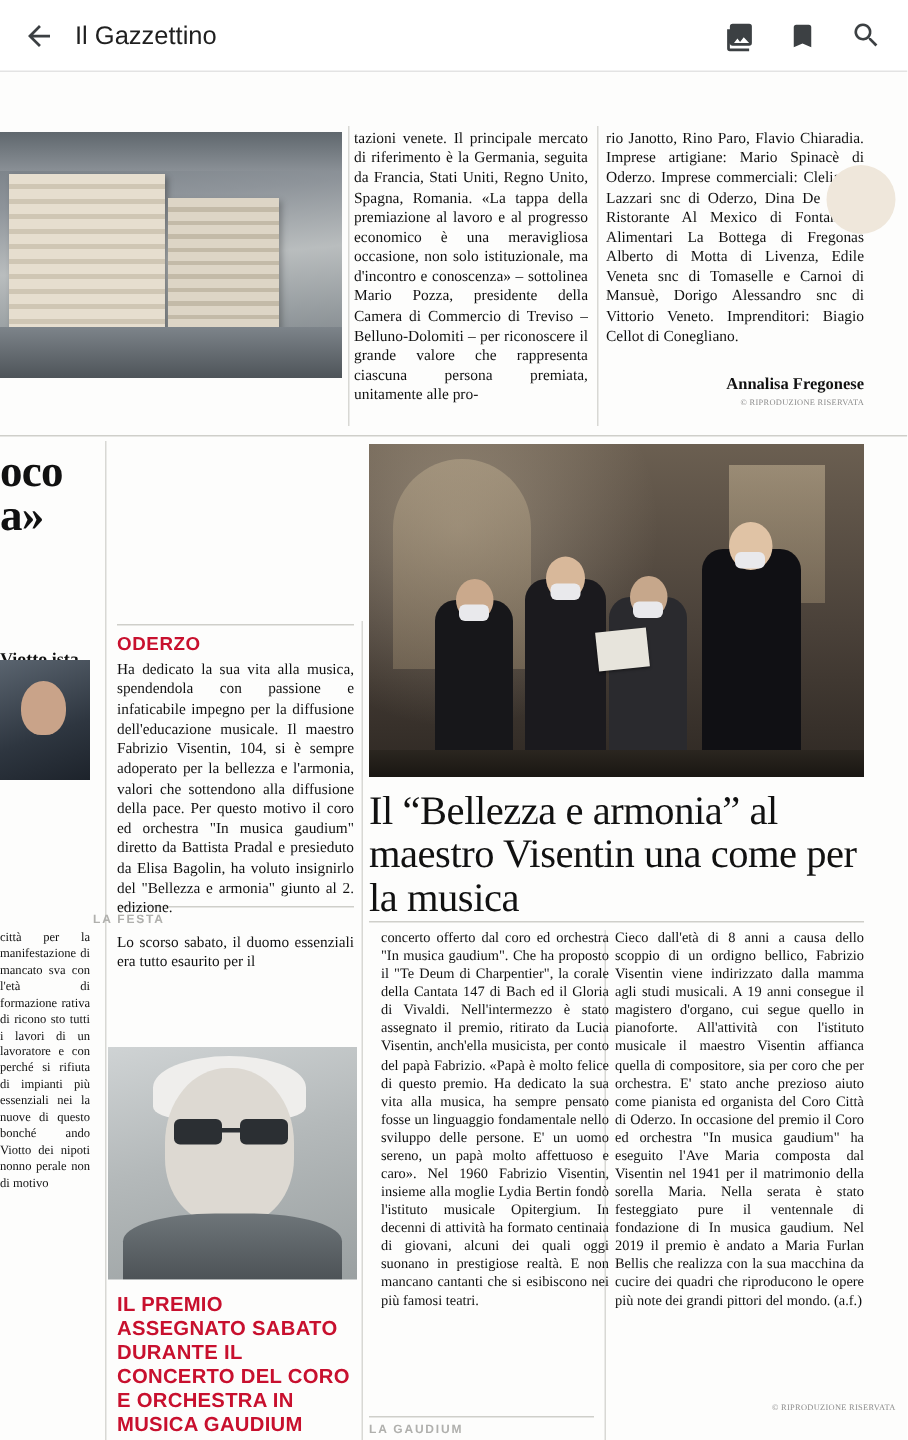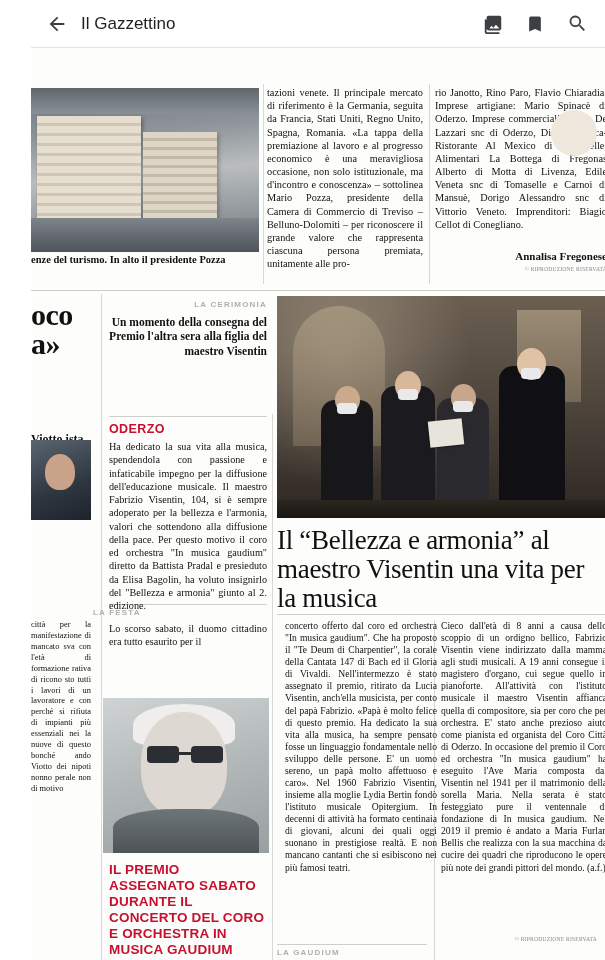--- a/index.html
+++ b/index.html
@@ -8,21 +8,20 @@
     background: #ffffff;
     font-family: "Liberation Serif", serif;
     overflow: hidden;
   }
   .app {
     width: 605px; height: 960px;
     position: relative;
     background: #fff;
     display: flex;
     flex-direction: column;
-    padding-left: 31px;
   }
   
   .appbar {
     height: 48px;
     flex: 0 0 48px;
     background: #ffffff;
     display: flex;
     align-items: center;
     padding: 0 12px;
     border-bottom: 1px solid #e3e3e3;
@@ -320,21 +319,20 @@
     <div class="hrule" style="left:246px; top:896px; width:150px;"></div>
 
     <div class="topband">
 
       <div class="photo-top">
         <div class="beam"></div>
         <div class="stack"></div>
         <div class="stack2"></div>
         <div class="floor"></div>
       </div>
-      <div class="caption-top">enze del turismo. In alto il presidente Pozza</div>
 
       <div class="col-top-2">tazioni venete. Il principale mercato di riferimento è la Germania, seguita da Francia, Stati Uniti, Regno Unito, Spagna, Romania. «La tappa della premiazione al lavoro e al progresso economico è una meravigliosa occasione, non solo istituzionale, ma d'incontro e conoscenza» – sottolinea Mario Pozza, presidente della Camera di Commercio di Treviso – Belluno-Dolomiti – per riconoscere il grande valore che rappresenta ciascuna persona premiata, unitamente alle pro-</div>
 
       <div class="col-top-3">
         <div>rio Janotto, Rino Paro, Flavio Chiaradia. Imprese artigiane: Mario Spinacè di Oderzo. Imprese commerciali: Clelia De Lazzari snc di Oderzo, Dina De Luca-Ristorante Al Mexico di Fontanelle, Alimentari La Bottega di Fregonas Alberto di Motta di Livenza, Edile Veneta snc di Tomaselle e Carnoi di Mansuè, Dorigo Alessandro snc di Vittorio Veneto. Imprenditori: Biagio Cellot di Conegliano.</div>
         <div class="byline">Annalisa Fregonese</div>
         <div class="repro">© RIPRODUZIONE RISERVATA</div>
       </div>
       <div class="circle-badge"></div>
     </div>
@@ -343,30 +341,26 @@
       <div class="bighead">oco
 a»</div>
       <div class="subhead">Viotto
 ista</div>
       <div class="lphoto">
           <div class="face"></div>
         </div>
       <div class="ltext">città per la manifestazione di mancato sva con l'età di formazione rativa di ricono sto tutti i lavori di un lavoratore e con perché si rifiuta di impianti più essenziali nei la nuove di questo bonché ando Viotto dei nipoti nonno perale non di motivo</div>
     </div>
 
-    <div class="cerimonia">
-      <div class="kicker">LA CERIMONIA</div>
-      <div class="blurb">Un momento della consegna del Premio l'altra sera alla figlia del maestro Visentin</div>
-    </div>
 
     <div class="oderzo-head">ODERZO</div>
     <div class="oderzo-body">Ha dedicato la sua vita alla musica, spendendola con passione e infaticabile impegno per la diffusione dell'educazione musicale. Il maestro Fabrizio Visentin, 104, si è sempre adoperato per la bellezza e l'armonia, valori che sottendono alla diffusione della pace. Per questo motivo il coro ed orchestra "In musica gaudium" diretto da Battista Pradal e presieduto da Elisa Bagolin, ha voluto insignirlo del "Bellezza e armonia" giunto al 2. edizione.</div>
 
     <div class="festa-kicker kicker">LA FESTA</div>
-    <div class="festa-body">Lo scorso sabato, il duomo cittadino era tutto esaurito per il</div>
+    <div class="festa-body">Lo scorso sabato, il duomo essenziali era tutto esaurito per il</div>
 
     <div class="portrait">
       <div class="hair"></div>
       <div class="head"></div>
       <div class="glasses">
           <i class="l"></i>
           <b></b>
           <i class="r"></i>
         </div>
       <div class="shirt"></div>
@@ -387,21 +381,21 @@
       <div class="p p3"></div>
         <div class="head h3"></div>
         <div class="mask m3"></div>
       <div class="p p4"></div>
         <div class="head h4"></div>
         <div class="mask m4"></div>
       <div class="plaque"></div>
       <div class="floor"></div>
     </div>
 
-    <div class="headline">Il “Bellezza e armonia” al maestro Visentin una vita per la musica</div>
+    <div class="headline">Il “Bellezza e armonia” al maestro Visentin una come per la musica</div>
 
     <div class="body-col bc1">concerto offerto dal coro ed orchestra "In musica gaudium". Che ha proposto il "Te Deum di Charpentier", la corale della Cantata 147 di Bach ed il Gloria di Vivaldi. Nell'intermezzo è stato assegnato il premio, ritirato da Lucia Visentin, anch'ella musicista, per conto del papà Fabrizio. «Papà è molto felice di questo premio. Ha dedicato la sua vita alla musica, ha sempre pensato fosse un linguaggio fondamentale nello sviluppo delle persone. E' un uomo sereno, un papà molto affettuoso e caro». Nel 1960 Fabrizio Visentin, insieme alla moglie Lydia Bertin fondò l'istituto musicale Opitergium. In decenni di attività ha formato centinaia di giovani, alcuni dei quali oggi suonano in prestigiose realtà. E non mancano cantanti che si esibiscono nei più famosi teatri.</div>
     <div class="body-col bc2">Cieco dall'età di 8 anni a causa dello scoppio di un ordigno bellico, Fabrizio Visentin viene indirizzato dalla mamma agli studi musicali. A 19 anni consegue il magistero d'organo, cui segue quello in pianoforte. All'attività con l'istituto musicale il maestro Visentin affianca quella di compositore, sia per coro che per orchestra. E' stato anche prezioso aiuto come pianista ed organista del Coro Città di Oderzo. In occasione del premio il Coro ed orchestra "In musica gaudium" ha eseguito l'Ave Maria composta dal Visentin nel 1941 per il matrimonio della sorella Maria. Nella serata è stato festeggiato pure il ventennale di fondazione di In musica gaudium. Nel 2019 il premio è andato a Maria Furlan Bellis che realizza con la sua macchina da cucire dei quadri che riproducono le opere più note dei grandi pittori del mondo. (a.f.)</div>
 
     <div class="storia-kicker kicker">LA GAUDIUM</div>
     <div class="repro-bottom">© RIPRODUZIONE RISERVATA</div>
 
   </div>
 </div>
 

